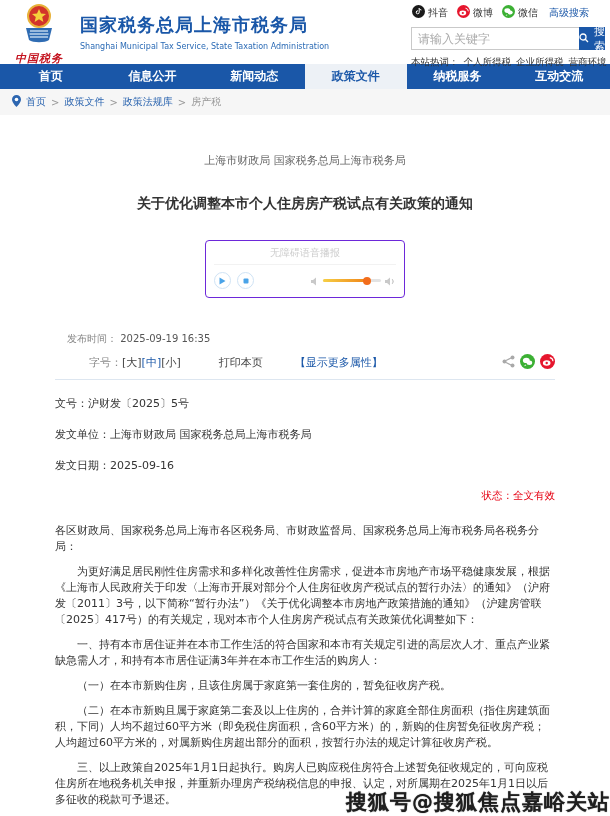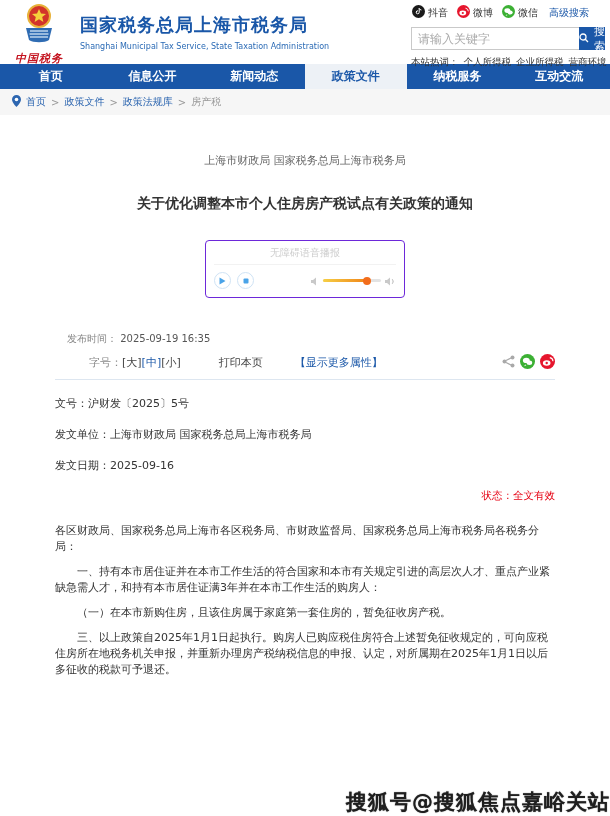--- a/index.html
+++ b/index.html
@@ -259,21 +259,23 @@
     <div class="meta-row">
       <span>发文日期：</span><span>2025-09-16</span>
     </div>
 
     <div class="status-row">
       <span>状态：</span><span>全文有效</span>
     </div>
 
     <div class="body-text">
       <div class="para">各区财政局、国家税务总局上海市各区税务局、市财政监督局、国家税务总局上海市税务局各税务分局：</div>
+      <div class="para indent">为更好满足居民刚性住房需求和多样化改善性住房需求，促进本市房地产市场平稳健康发展，根据《上海市人民政府关于印发〈上海市开展对部分个人住房征收房产税试点的暂行办法〉的通知》（沪府发〔2011〕3号，以下简称“暂行办法”）《关于优化调整本市房地产政策措施的通知》（沪建房管联〔2025〕417号）的有关规定，现对本市个人住房房产税试点有关政策优化调整如下：</div>
       <div class="para indent">一、持有本市居住证并在本市工作生活的符合国家和本市有关规定引进的高层次人才、重点产业紧缺急需人才，和持有本市居住证满3年并在本市工作生活的购房人：</div>
       <div class="para indent">（一）在本市新购住房，且该住房属于家庭第一套住房的，暂免征收房产税。</div>
+      <div class="para indent">（二）在本市新购且属于家庭第二套及以上住房的，合并计算的家庭全部住房面积（指住房建筑面积，下同）人均不超过60平方米（即免税住房面积，含60平方米）的，新购的住房暂免征收房产税；人均超过60平方米的，对属新购住房超出部分的面积，按暂行办法的规定计算征收房产税。</div>
       <div class="para indent">三、以上政策自2025年1月1日起执行。购房人已购应税住房符合上述暂免征收规定的，可向应税住房所在地税务机关申报，并重新办理房产税纳税信息的申报、认定，对所属期在2025年1月1日以后多征收的税款可予退还。</div>
 
     </div>
   </div>
 
   <div class="watermark">搜狐号@搜狐焦点嘉峪关站</div>
 </div>
 
 </body></html>

